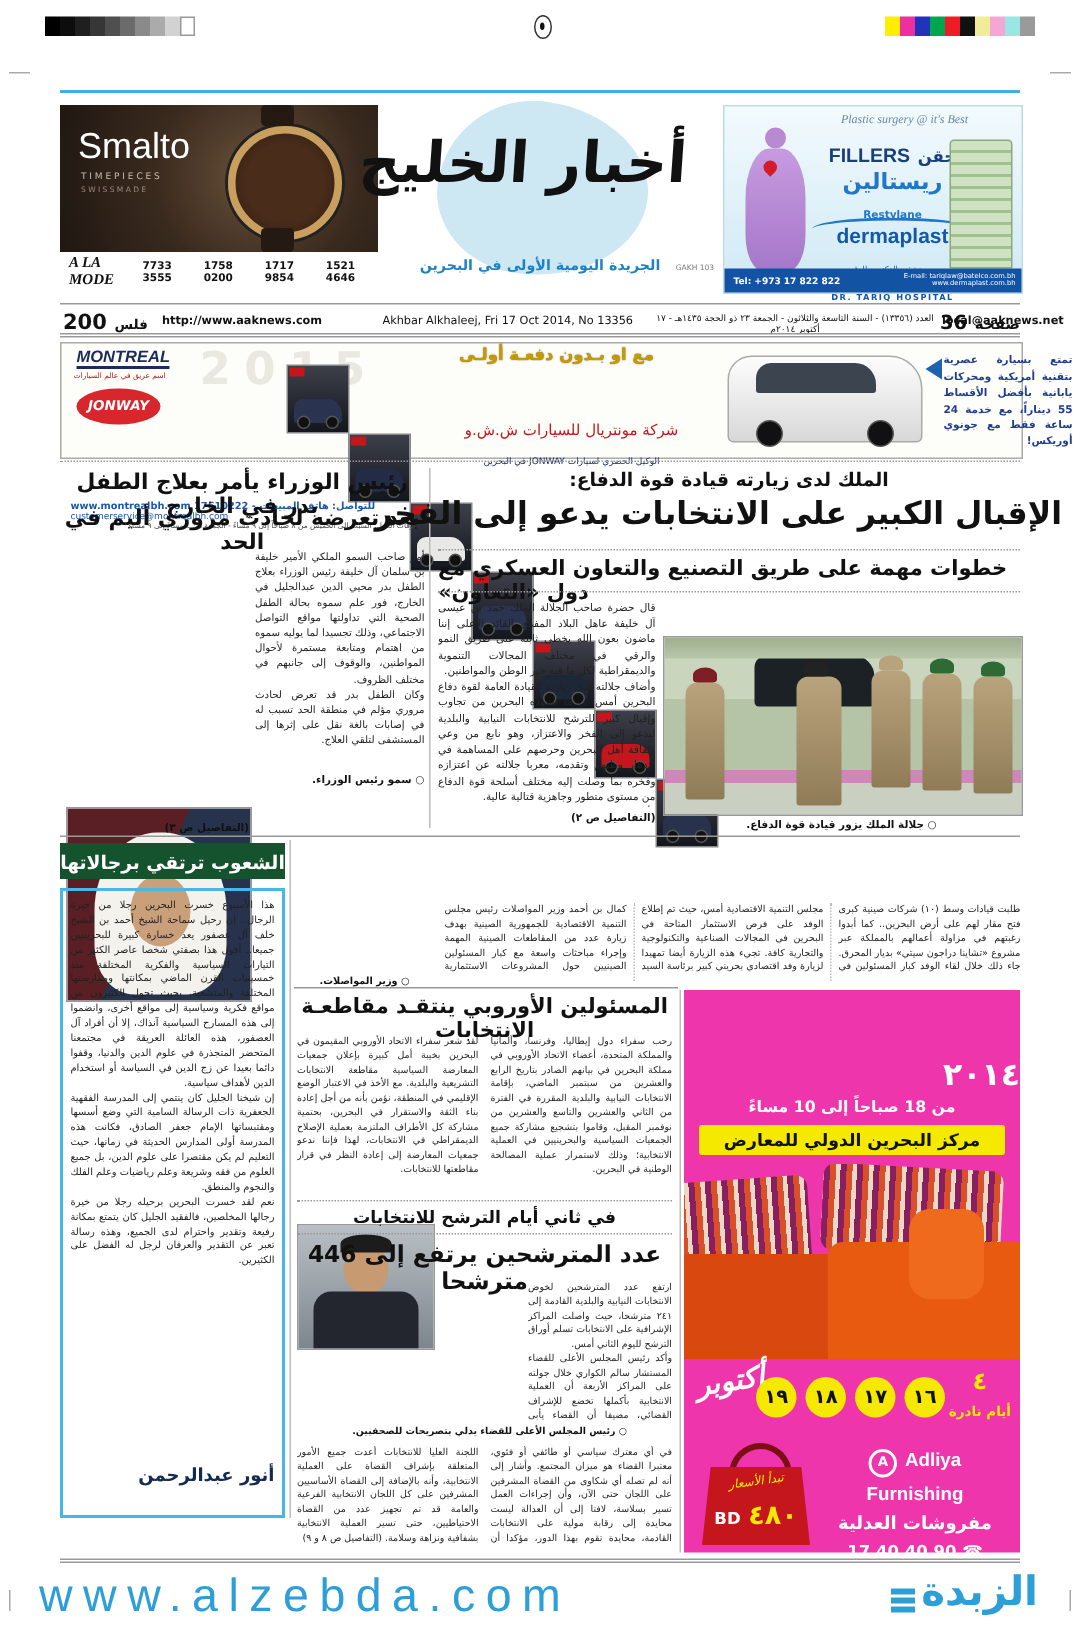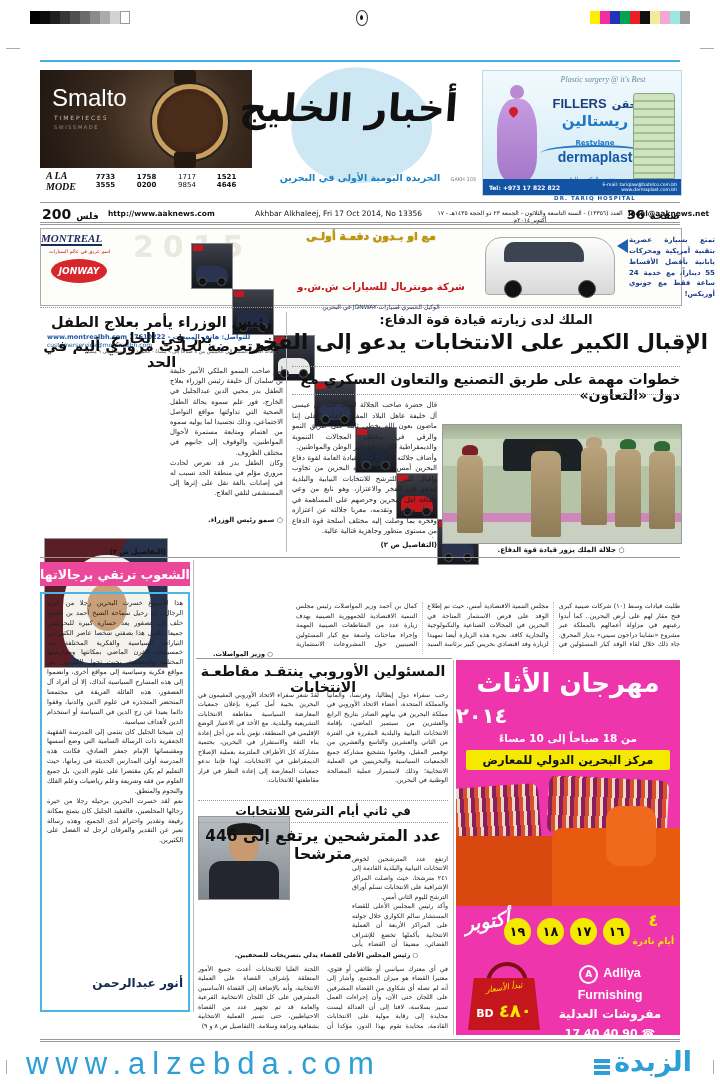--- a/index.html
+++ b/index.html
@@ -72,21 +72,21 @@
     <div class="abs" style="left:12px;top:14px;color:#fff;font-size:24px;font-family:'Liberation Sans',sans-serif;">Smalto</div>
     <div class="abs" style="left:14px;top:44px;color:#cbbfae;font-size:6px;">T I M E P I E C E S</div>
     <div class="abs" style="left:14px;top:54px;color:#9a8d7c;font-size:5px;">S W I S S   M A D E</div>
     <div class="abs watch" style="left:112px;top:14px;width:66px;height:66px;"></div>
     <div class="abs" style="left:134px;top:0;width:22px;height:14px;background:#241a12;border-radius:3px;"></div>
     <div class="abs" style="left:134px;top:82px;width:22px;height:16px;background:#241a12;border-radius:3px;"></div>
     <div class="abs" style="left:0;bottom:0;width:212px;height:26px;background:#fff;display:flex;align-items:center;">
       <span style="font-family:'Liberation Serif',serif;font-style:italic;font-weight:bold;font-size:10px;margin:0 6px;">A LA MODE</span>
       <span style="font-size:7px;font-weight:bold;margin:0 6px;">7733 3555</span>
       <span style="font-size:7px;font-weight:bold;margin:0 6px;">1758 0200</span>
-      <span style="font-size:7px;font-weight:normal;margin:0 6px;">1717 9854</span>
+      <span style="font-size:7px;font-weight:bold;margin:0 6px;">1717 9854</span>
       <span style="font-size:7px;font-weight:bold;margin:0 6px;">1521 4646</span>
     </div>
   </div>
 
   <div class="abs" style="left:262px;top:64px;width:196px;height:140px;">
     <div class="abs map-blob" style="left:30px;top:4px;width:140px;height:116px;"></div>
     <div class="abs mast-title rtl" style="left:0;top:22px;width:196px;font-size:38px;text-align:center;white-space:nowrap;">أخبار الخليج</div>
     <div class="abs rtl" style="left:0;top:108px;width:196px;text-align:center;color:#1d82c4;font-weight:bold;font-size:9.5px;">الجريدة اليومية الأولى في البحرين</div>
     <div class="abs" style="right:-18px;top:112px;font-size:5px;color:#777;">GAKH 103</div>
   </div>
@@ -124,21 +124,21 @@
     <span class="abs" style="left:68px;top:5px;font-size:7.5px;font-weight:bold;">http://www.aaknews.com</span>
     <span class="abs" style="left:215px;top:5px;font-size:7.5px;">Akhbar Alkhaleej, Fri 17 Oct 2014, No 13356</span>
     <span class="abs rtl" style="left:395px;top:5px;width:190px;font-size:6px;text-align:center;">العدد (١٣٣٥٦) - السنة التاسعة والثلاثون - الجمعة ٢٣ ذو الحجة ١٤٣٥هـ - ١٧ أكتوبر ٢٠١٤م</span>
     <span class="abs" style="left:588px;top:5px;font-size:7.5px;font-weight:bold;">local@aaknews.net</span>
     <span class="abs" style="right:0;top:0;"><b style="font-size:13px;">36</b> <b class="rtl" style="font-size:10px;">صفحة</b></span>
   </div>
   <div class="abs hairline" style="left:40px;top:222px;width:640px;"></div>
   <div class="abs hairline" style="left:40px;top:224px;width:640px;"></div>
 
   <div class="abs" style="left:40px;top:228px;width:640px;height:76px;border:1px solid #aaa;background:#fdfdfa;">
-    <div class="abs" style="left:0;top:3px;font-family:Liberation Serif, serif;font-style:italic;font-weight:bold;font-size:11px;color:#1c2a5e;border-bottom:2px solid #1c2a5e;">MONTREAL</div>
+    <div class="abs" style="left:10px;top:3px;font-family:Liberation Sans, sans-serif;font-style:italic;font-weight:bold;font-size:11px;color:#1c2a5e;border-bottom:2px solid #1c2a5e;">MONTREAL</div>
     <div class="abs rtl" style="left:8px;top:19px;font-size:5px;color:#c4161c;">اسم عريق في عالم السيارات</div>
     <div class="abs jonway" style="left:10px;top:30px;width:56px;height:24px;font-size:9px;">JONWAY</div>
     <div class="abs" style="left:92px;top:0px;font-size:30px;font-weight:bold;color:#e9e9e1;letter-spacing:9px;">2015</div>
     <div class="abs rtl" style="left:250px;top:1px;width:160px;text-align:center;color:#c79a00;font-weight:bold;font-size:11px;text-shadow:0 0 1px #5e4a00;">مع او بـدون دفعـة أولـى</div>
 
     <div class="abs car-thumb" style="left:150px;top:14px;width:40px;height:44px;">
         <span class="tag"></span>
         <span class="car-sil" style="background:#2a3450;"></span>
         <span class="wheel" style="left:6px;"></span>
         <span class="wheel" style="right:6px;"></span>
@@ -182,37 +182,37 @@
 
     <div class="abs suv" style="left:444px;top:8px;width:128px;height:56px;">
       <span class="abs" style="left:18px;top:4px;width:80px;height:20px;background:#3c4450;border-radius:10px 14px 2px 2px;"></span>
       <span class="abs wheel" style="left:18px;bottom:-4px;width:16px;height:16px;"></span>
       <span class="abs wheel" style="right:18px;bottom:-4px;width:16px;height:16px;"></span>
     </div>
     <div class="abs" style="left:576px;top:10px;width:0;height:0;border-top:7px solid transparent;border-bottom:7px solid transparent;border-right:11px solid #1f63b0;"></div>
     <div class="abs rtl jtext" style="left:588px;top:6px;width:86px;height:64px;font-size:7px;font-weight:bold;color:#1f3d8c;line-height:1.55;">تمتع بسيارة عصرية بتقنية أمريكية ومحركات يابانية بأفضل الأقساط 55 ديناراً، مع خدمة 24 ساعة فقط مع جونوي أوريكس!</div>
 
     <div class="abs rtl" style="left:240px;top:46px;width:200px;text-align:center;">
-      <span style="color:#c4161c;font-weight:bold;font-size:10px;">شركة مونتريال للسيارات ش.ش.و</span><br>
+      <span style="color:#c4161c;font-weight:normal;font-size:10px;">شركة مونتريال للسيارات ش.ش.و</span><br>
       <span style="color:#1c2a5e;font-size:6px;">الوكيل الحصري لسيارات JONWAY في البحرين</span>
     </div>
     <div class="abs" style="left:6px;top:56px;width:230px;color:#1c57a8;margin-top:48px;">
       <div style="font-size:6.5px;font-weight:bold;">www.montrealbh.com 17610222 - للتواصل: هاتف المبيعات</div>
       <div style="font-size:6px;">customerservice@montrealbh.com</div>
       <div class="rtl" style="font-size:5px;color:#444;">أوقات العمل: السبت إلى الخميس من ٨ صباحاً إلى ٩ مساءً - الجمعة من ٤ مساءً إلى ٩ مساءً</div>
     </div>
   </div>
 
   <div class="abs dotline" style="left:40px;top:307px;width:640px;"></div>
 
   <div class="abs vrule" style="left:286px;top:312px;height:240px;"></div>
   <div class="abs rtl" style="left:292px;top:312px;width:388px;text-align:center;font-weight:bold;font-size:12.5px;">الملك لدى زيارته قيادة قوة الدفاع:</div>
   <div class="abs rtl" style="left:288px;top:330px;width:392px;text-align:center;font-weight:bold;font-size:21px;white-space:nowrap;margin-left:28px;">الإقبال الكبير على الانتخابات يدعو إلى الفخر</div>
   <div class="abs dotline" style="left:292px;top:366px;width:388px;"></div>
-  <div class="abs rtl" style="left:292px;top:371px;width:388px;text-align:right;font-weight:bold;font-size:14px;">خطوات مهمة على طريق التصنيع والتعاون العسكري مع دول «التعاون»</div>
+  <div class="abs rtl" style="left:292px;top:371px;width:388px;text-align:left;font-weight:bold;font-size:14px;">خطوات مهمة على طريق التصنيع والتعاون العسكري مع دول «التعاون»</div>
   <div class="abs dotline" style="left:292px;top:394px;width:388px;"></div>
   <div class="abs rtl jtext" style="left:292px;top:400px;width:145px;height:138px;font-size:7px;">قال حضرة صاحب الجلالة الملك حمد بن عيسى آل خليفة عاهل البلاد المفدى القائد الأعلى إننا ماضون بعون الله بخطى ثابتة على طريق النمو والرقي في مختلف المجالات التنموية والديمقراطية لكل ما فيه خير الوطن والمواطنين.
 وأضاف جلالته لدى زيارته القيادة العامة لقوة دفاع البحرين أمس أن ما تشهده البحرين من تجاوب وإقبال كبير للترشح للانتخابات النيابية والبلدية ليدعو إلى الفخر والاعتزاز، وهو نابع من وعي وثقافة أهل البحرين وحرصهم على المساهمة في ازدهار وطنهم وتقدمه، معربا جلالته عن اعتزازه وفخره بما وصلت إليه مختلف أسلحة قوة الدفاع من مستوى متطور وجاهزية قتالية عالية.
 وأضاف جلالته: إننا نحرص على تطوير التصنيع العسكري، مؤكدا أهمية مواصلة تعزيز التعاون العسكري المشترك مع دول مجلس التعاون لدول الخليج العربية ومع الدول الصديقة للمحافظة على أمن وازدهار المنطقة.</div>
   <div class="abs rtl" style="left:292px;top:541px;width:145px;font-size:7px;font-weight:bold;">(التفاصيل ص ٢)</div>
   <div class="abs photo mil" style="left:442px;top:424px;width:238px;height:118px;">
     <span class="sedan" style="left:60px;top:12px;width:80px;height:34px;"></span>
     <span class="abs" style="left:0;top:0;width:238px;height:14px;background:linear-gradient(#9fae8f,#b8c6aa);"></span>
     <span class="soldier" style="left:14px;top:30px;">
         <span class="beret" style="background:#7d1f24;"></span>
@@ -239,21 +239,21 @@
   <div class="abs photo pmphoto" style="left:44px;top:418px;width:122px;height:128px;">
     <span class="ghutra"></span>
       <span class="face" style="left:42px;top:44px;width:40px;height:48px;"></span>
   </div>
   <div class="abs rtl" style="left:170px;top:516px;width:113px;font-size:7px;font-weight:bold;">○ سمو رئيس الوزراء.</div>
   <div class="abs rtl" style="left:44px;top:548px;width:122px;font-size:7px;font-weight:bold;">(التفاصيل ص ٣)</div>
 
   <div class="abs hairline" style="left:40px;top:557px;width:640px;"></div>
   <div class="abs vrule" style="left:193px;top:560px;height:452px;"></div>
 
-  <div class="abs" style="left:40px;top:562px;width:150px;height:24px;background:#ec4899;display:flex;align-items:center;justify-content:center;">
+  <div class="abs" style="left:40px;top:562px;width:150px;height:24px;background:#14532d;display:flex;align-items:center;justify-content:center;">
     <span class="rtl" style="color:#fff;font-weight:bold;font-size:12.5px;">الشعوب ترتقي برجالاتها</span>
   </div>
   <div class="abs" style="left:40px;top:592px;width:150px;height:420px;border:2px solid #49b6e8;box-sizing:border-box;padding:5px;">
     <div class="rtl jtext" style="font-size:6.6px;height:372px;">هذا الأسبوع خسرت البحرين رجلا من خيرة الرجال.. إن رحيل سماحة الشيخ أحمد بن الشيخ خلف آل عصفور يعد خسارة كبيرة للبحرينيين جميعا.. أقول هذا بصفتي شخصا عاصر الكثير من التيارات السياسية والفكرية المختلفة منذ خمسينيات القرن الماضي بمكانتها وممارستها المختلفة والمتشعبة، بحيث تحول الكثيرون من مواقع فكرية وسياسية إلى مواقع أخرى، وانضموا إلى هذه المسارح السياسية آنذاك، إلا أن أفراد آل العصفور، هذه العائلة العريقة في مجتمعنا المتحضر المتجذرة في علوم الدين والدنيا، وقفوا دائما بعيدا عن زج الدين في السياسة أو استخدام الدين لأهداف سياسية.
 إن شيخنا الجليل كان ينتمي إلى المدرسة الفقهية الجعفرية ذات الرسالة السامية التي وضع أسسها ومقتبساتها الإمام جعفر الصادق، فكانت هذه المدرسة أولى المدارس الحديثة في زمانها، حيث التعليم لم يكن مقتصرا على علوم الدين، بل جميع العلوم من فقه وشريعة وعلم رياضيات وعلم الفلك والنجوم والمنطق.
 نعم لقد خسرت البحرين برحيله رجلا من خيرة رجالها المخلصين، فالفقيد الجليل كان يتمتع بمكانة رفيعة وتقدير واحترام لدى الجميع، وهذه رسالة تعبر عن التقدير والعرفان لرجل له الفضل على الكثيرين.</div>
     <div class="rtl" style="font-size:12px;font-weight:bold;color:#132a52;margin-top:5px;">أنور عبدالرحمن</div>
   </div>
 
   <div class="abs photo ministro" style="left:198px;top:566px;width:90px;height:82px;">
@@ -275,22 +275,21 @@
   <div class="abs rtl" style="left:198px;top:804px;width:250px;text-align:center;font-weight:bold;font-size:11.5px;">في ثاني أيام الترشح للانتخابات</div>
   <div class="abs dotline" style="left:198px;top:822px;width:250px;"></div>
   <div class="abs rtl" style="left:198px;top:827px;width:250px;text-align:center;font-weight:bold;font-size:15.5px;">عدد المترشحين يرتفع إلى 446 مترشحا</div>
 
   <div class="abs rtl jtext" style="left:352px;top:854px;width:96px;height:94px;font-size:6.3px;">ارتفع عدد المترشحين لخوض الانتخابات النيابية والبلدية القادمة إلى ٢٤١ مترشحا، حيث واصلت المراكز الإشرافية على الانتخابات تسلم أوراق الترشح لليوم الثاني أمس.
 وأكد رئيس المجلس الأعلى للقضاء المستشار سالم الكواري خلال جولته على المراكز الأربعة أن العملية الانتخابية بأكملها تخضع للإشراف القضائي، مضيفا أن القضاء يأبى بنفسه عن الدخول</div>
   <div class="abs rtl" style="left:198px;top:951px;width:220px;font-size:6.3px;font-weight:bold;">○ رئيس المجلس الأعلى للقضاء يدلي بتصريحات للصحفيين.</div>
   <div class="abs rtl jtext" style="left:198px;top:964px;width:250px;height:70px;font-size:6.3px;column-count:2;column-gap:8px;">في أي معترك سياسي أو طائفي أو فئوي، معتبرا القضاء هو ميزان المجتمع. وأشار إلى أنه لم تصله أي شكاوى من القضاة المشرفين على اللجان حتى الآن، وأن إجراءات العمل تسير بسلاسة، لافتا إلى أن العدالة ليست محايدة إلى رقابة مولية على الانتخابات القادمة، محايدة تقوم بهذا الدور، مؤكدا أن اللجنة العليا للانتخابات أعدت جميع الأمور المتعلقة بإشراف القضاة على العملية الانتخابية، وأنه بالإضافة إلى القضاة الأساسيين المشرفين على كل اللجان الانتخابية الفرعية والعامة قد تم تجهيز عدد من القضاة الاحتياطيين، حتى تسير العملية الانتخابية بشفافية ونزاهة وسلامة. (التفاصيل ص ٨ و ٩)</div>
 
   <div class="abs furn" style="left:456px;top:660px;width:224px;height:375px;">
-    <div class="abs rtl" style="left:0;top:8px;width:224px;text-align:center;color:#fff;font-weight:bold;font-size:26px;">مهرجان الأثاث</div>
-    <div class="abs" style="left:0;top:44px;width:224px;text-align:left;color:#fff;font-weight:bold;font-size:21px;">٢٠١٤</div>
+    <div class="abs" style="left:0;top:44px;width:224px;text-align:right;color:#fff;font-weight:bold;font-size:21px;">٢٠١٤</div>
     <div class="abs rtl" style="left:0;top:72px;width:224px;text-align:center;color:#fff;font-size:10.5px;font-weight:bold;">من 18 صباحاً إلى 10 مساءً</div>
     <div class="abs venue rtl" style="left:10px;top:90px;width:204px;height:20px;line-height:20px;font-size:11.5px;">مركز البحرين الدولي للمعارض</div>
     <div class="abs" style="left:0;top:116px;width:224px;height:130px;overflow:hidden;">
       <span class="cushion" style="left:-6px;top:10px;width:90px;height:66px;transform:rotate(-4deg);"></span>
       <span class="cushion" style="left:92px;top:2px;width:120px;height:58px;transform:rotate(3deg);"></span>
       <span class="sofa-base" style="left:-10px;top:60px;width:130px;height:80px;background:#d9480f;"></span>
       <span class="sofa-base" style="left:96px;top:52px;width:140px;height:88px;"></span>
       <span class="sofa-base" style="left:150px;top:30px;width:50px;height:60px;background:#f06a1d;border-radius:14px;"></span>
     </div>
     <div class="abs" style="left:6px;top:250px;width:212px;height:48px;">

